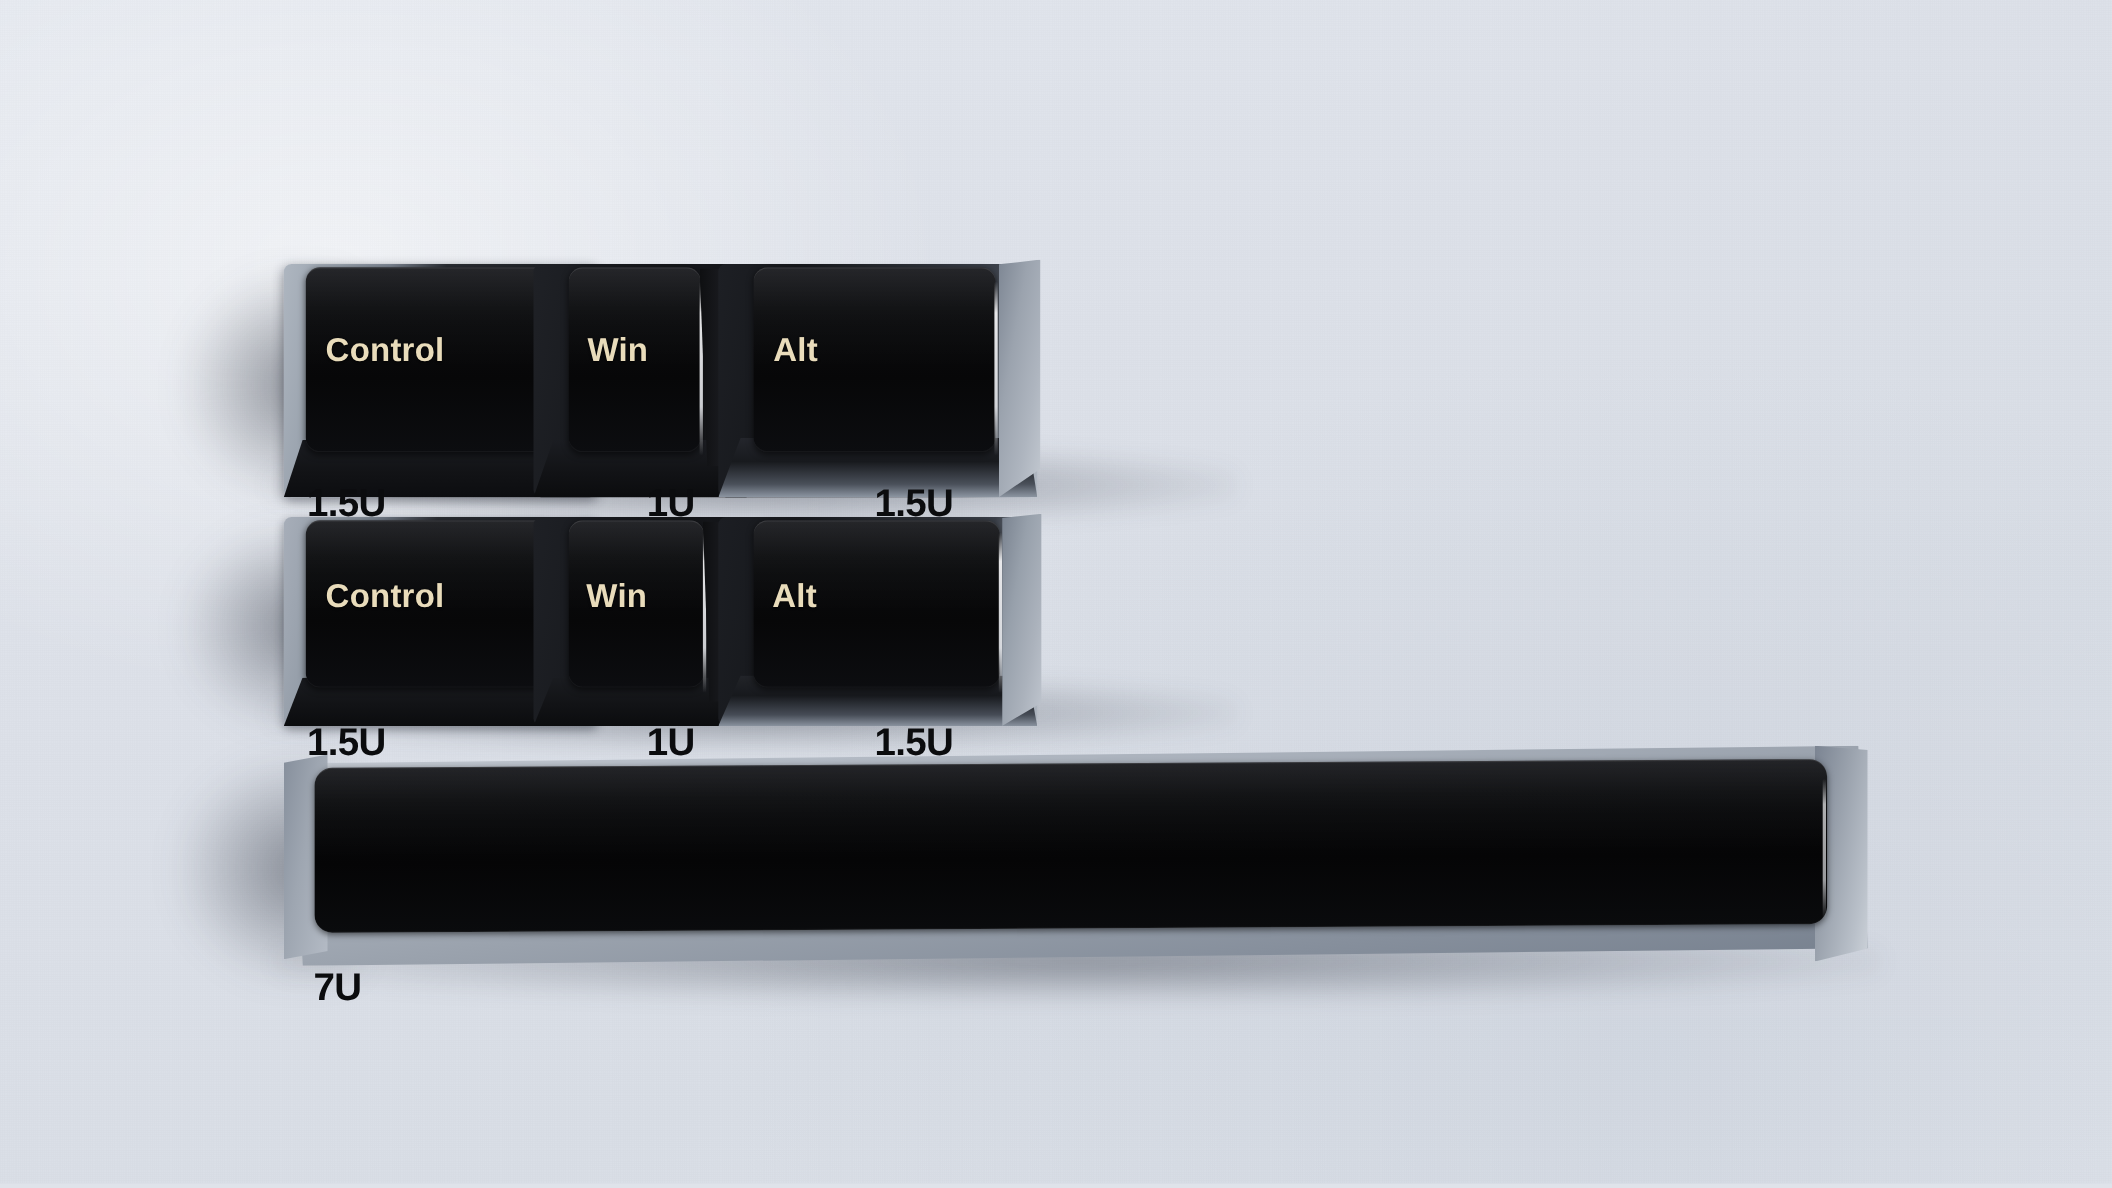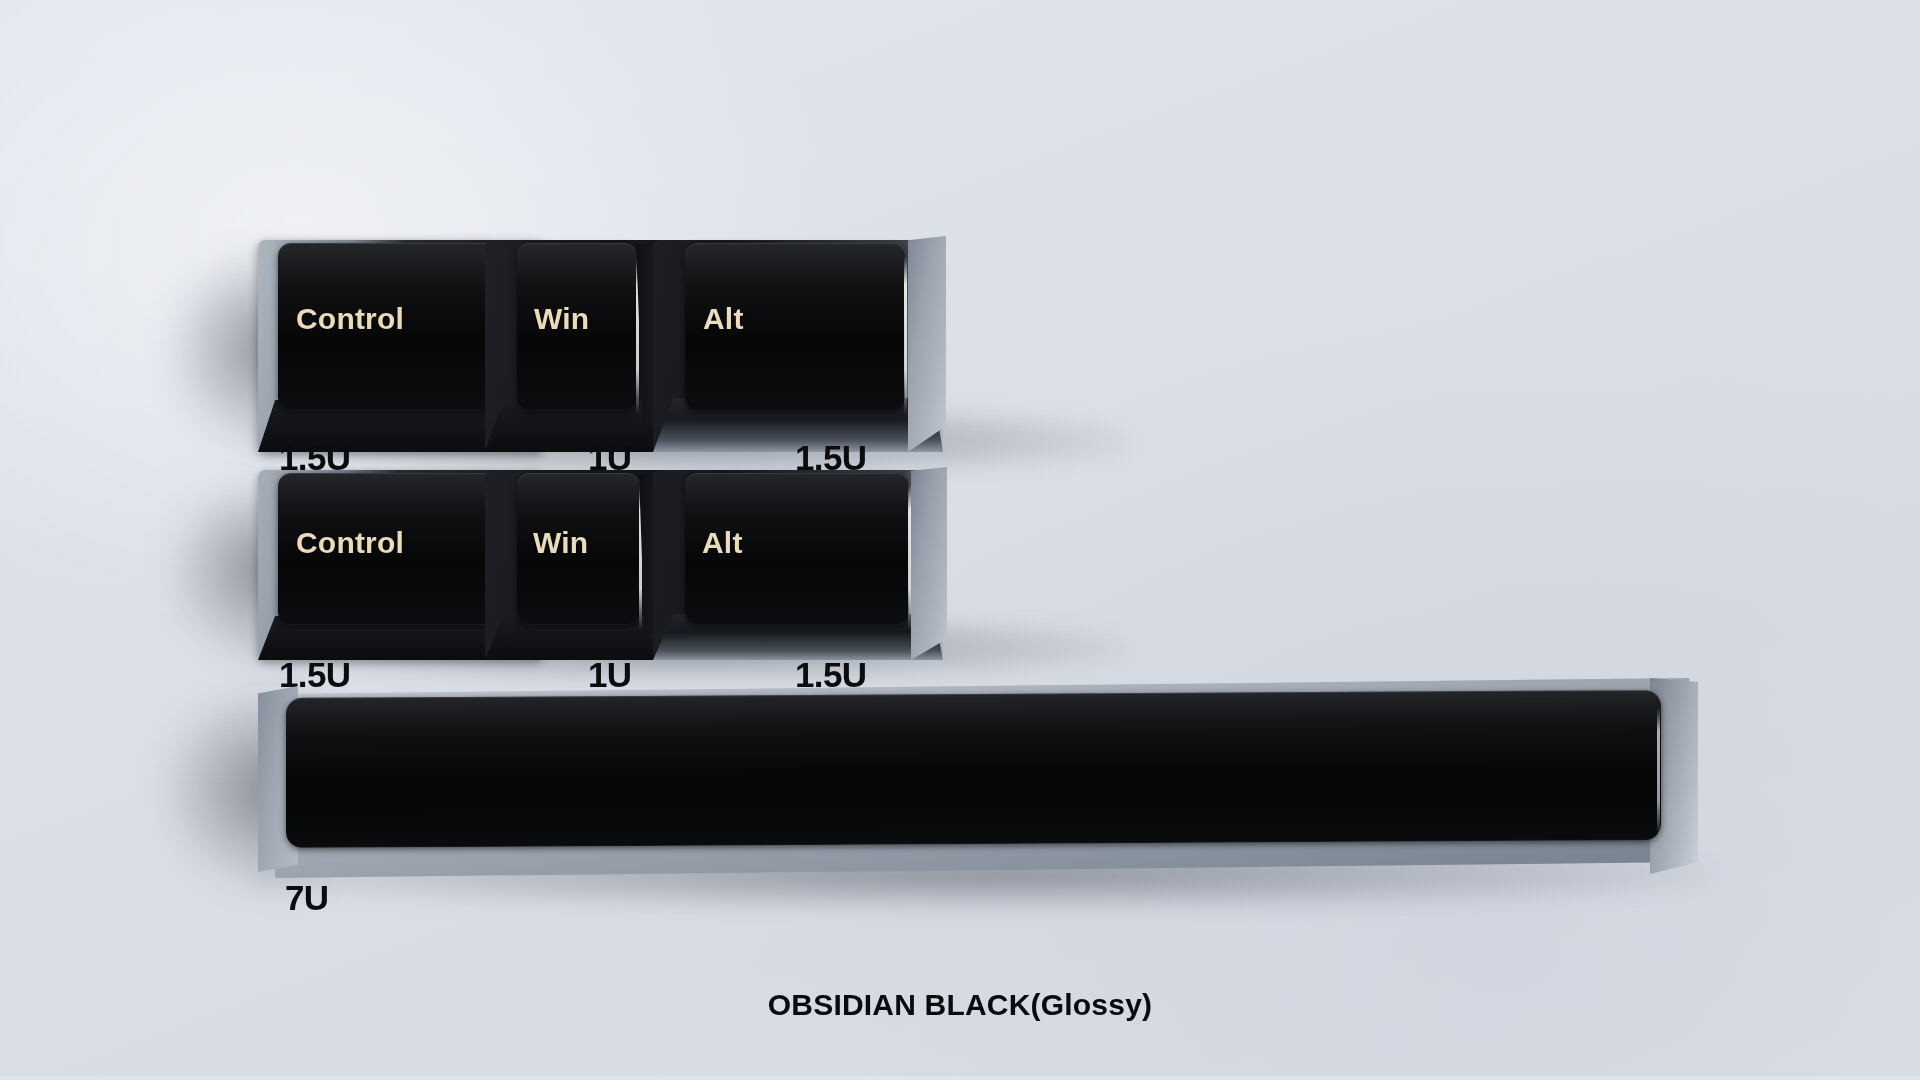--- a/index.html
+++ b/index.html
@@ -241,15 +241,14 @@
 
     <div class="top" style="left:28px;top:16px;width:1375px;height:150px;border-radius:16px;
                 background:linear-gradient(180deg,#131418 0%,#0a0b0d 20%,#050506 58%,#0a0b0d 100%);
                 transform:skewY(-0.33deg);"></div>
 
     <div class="edgelight" style="left:1399px;top:30px;width:3px;height:128px;opacity:.75;"></div>
   </div>
 
   <div class="sizelabel" style="left:285px;top:878px;">7U</div>
 
-  <div id="caption" style="left:0;right:0;top:988px;text-align:center;">OBSIDIAN BLACK(Glossy)</div>
 
 </div>
 
 </body></html>

